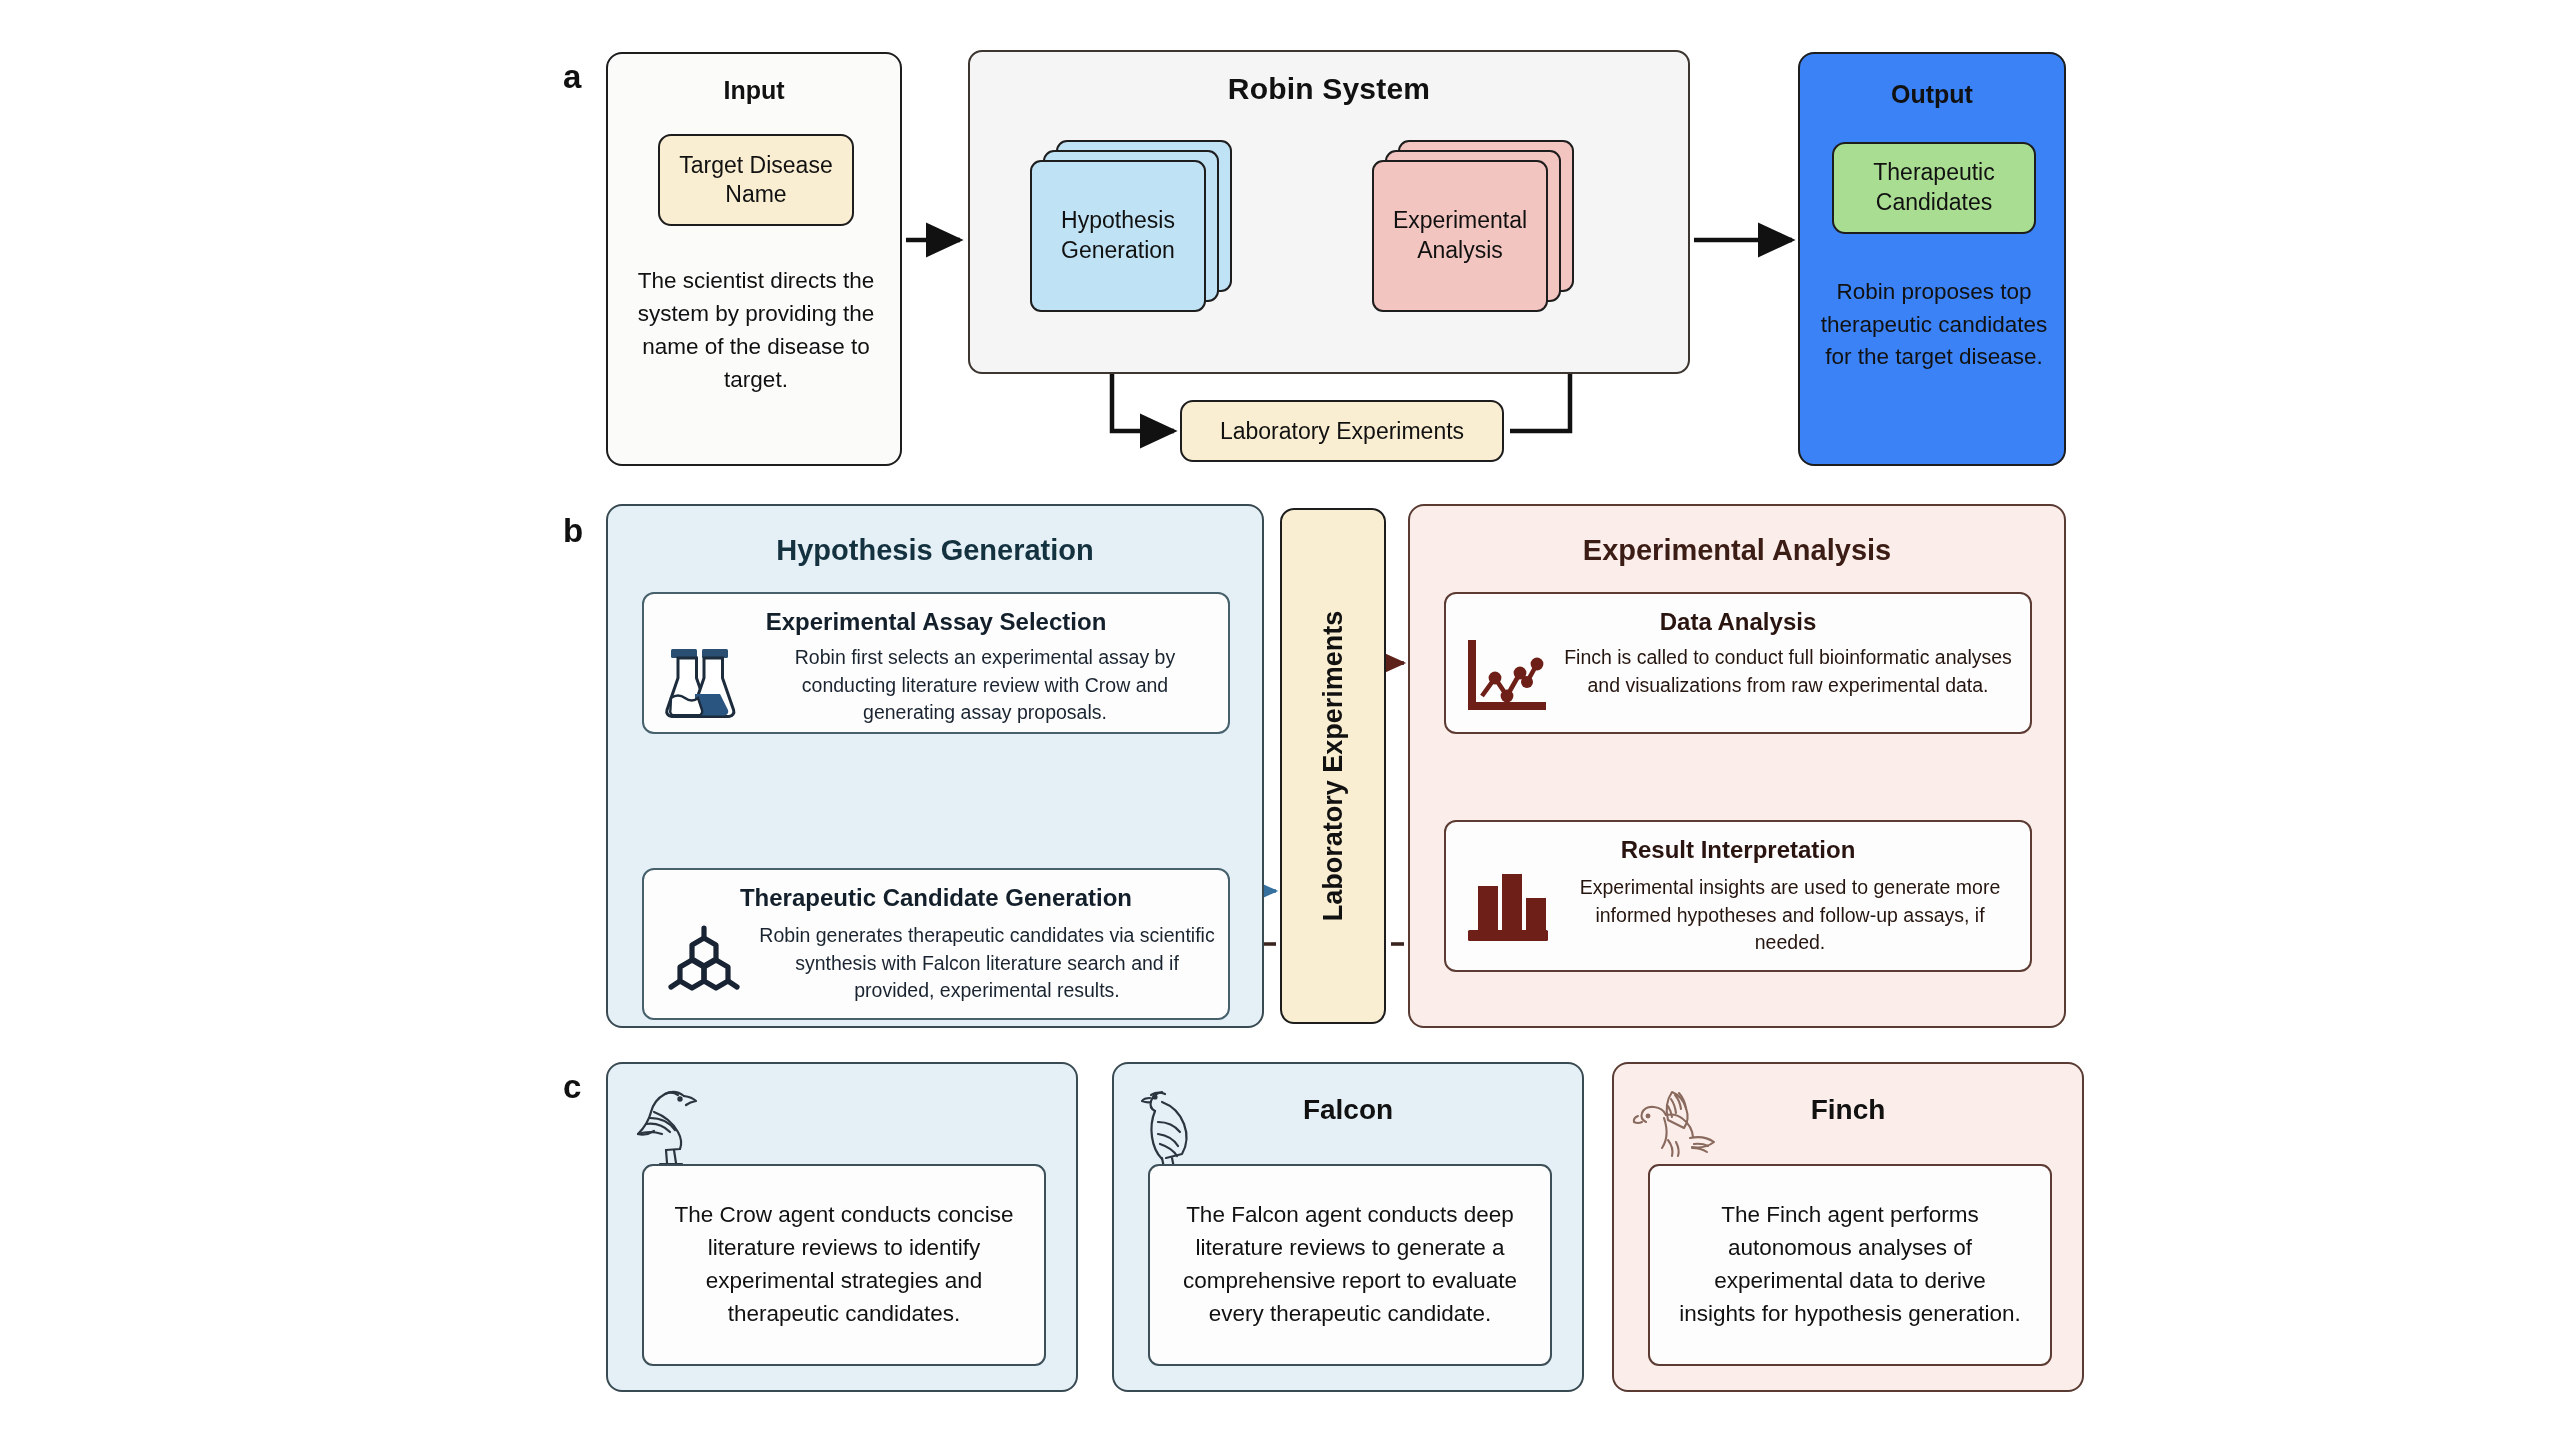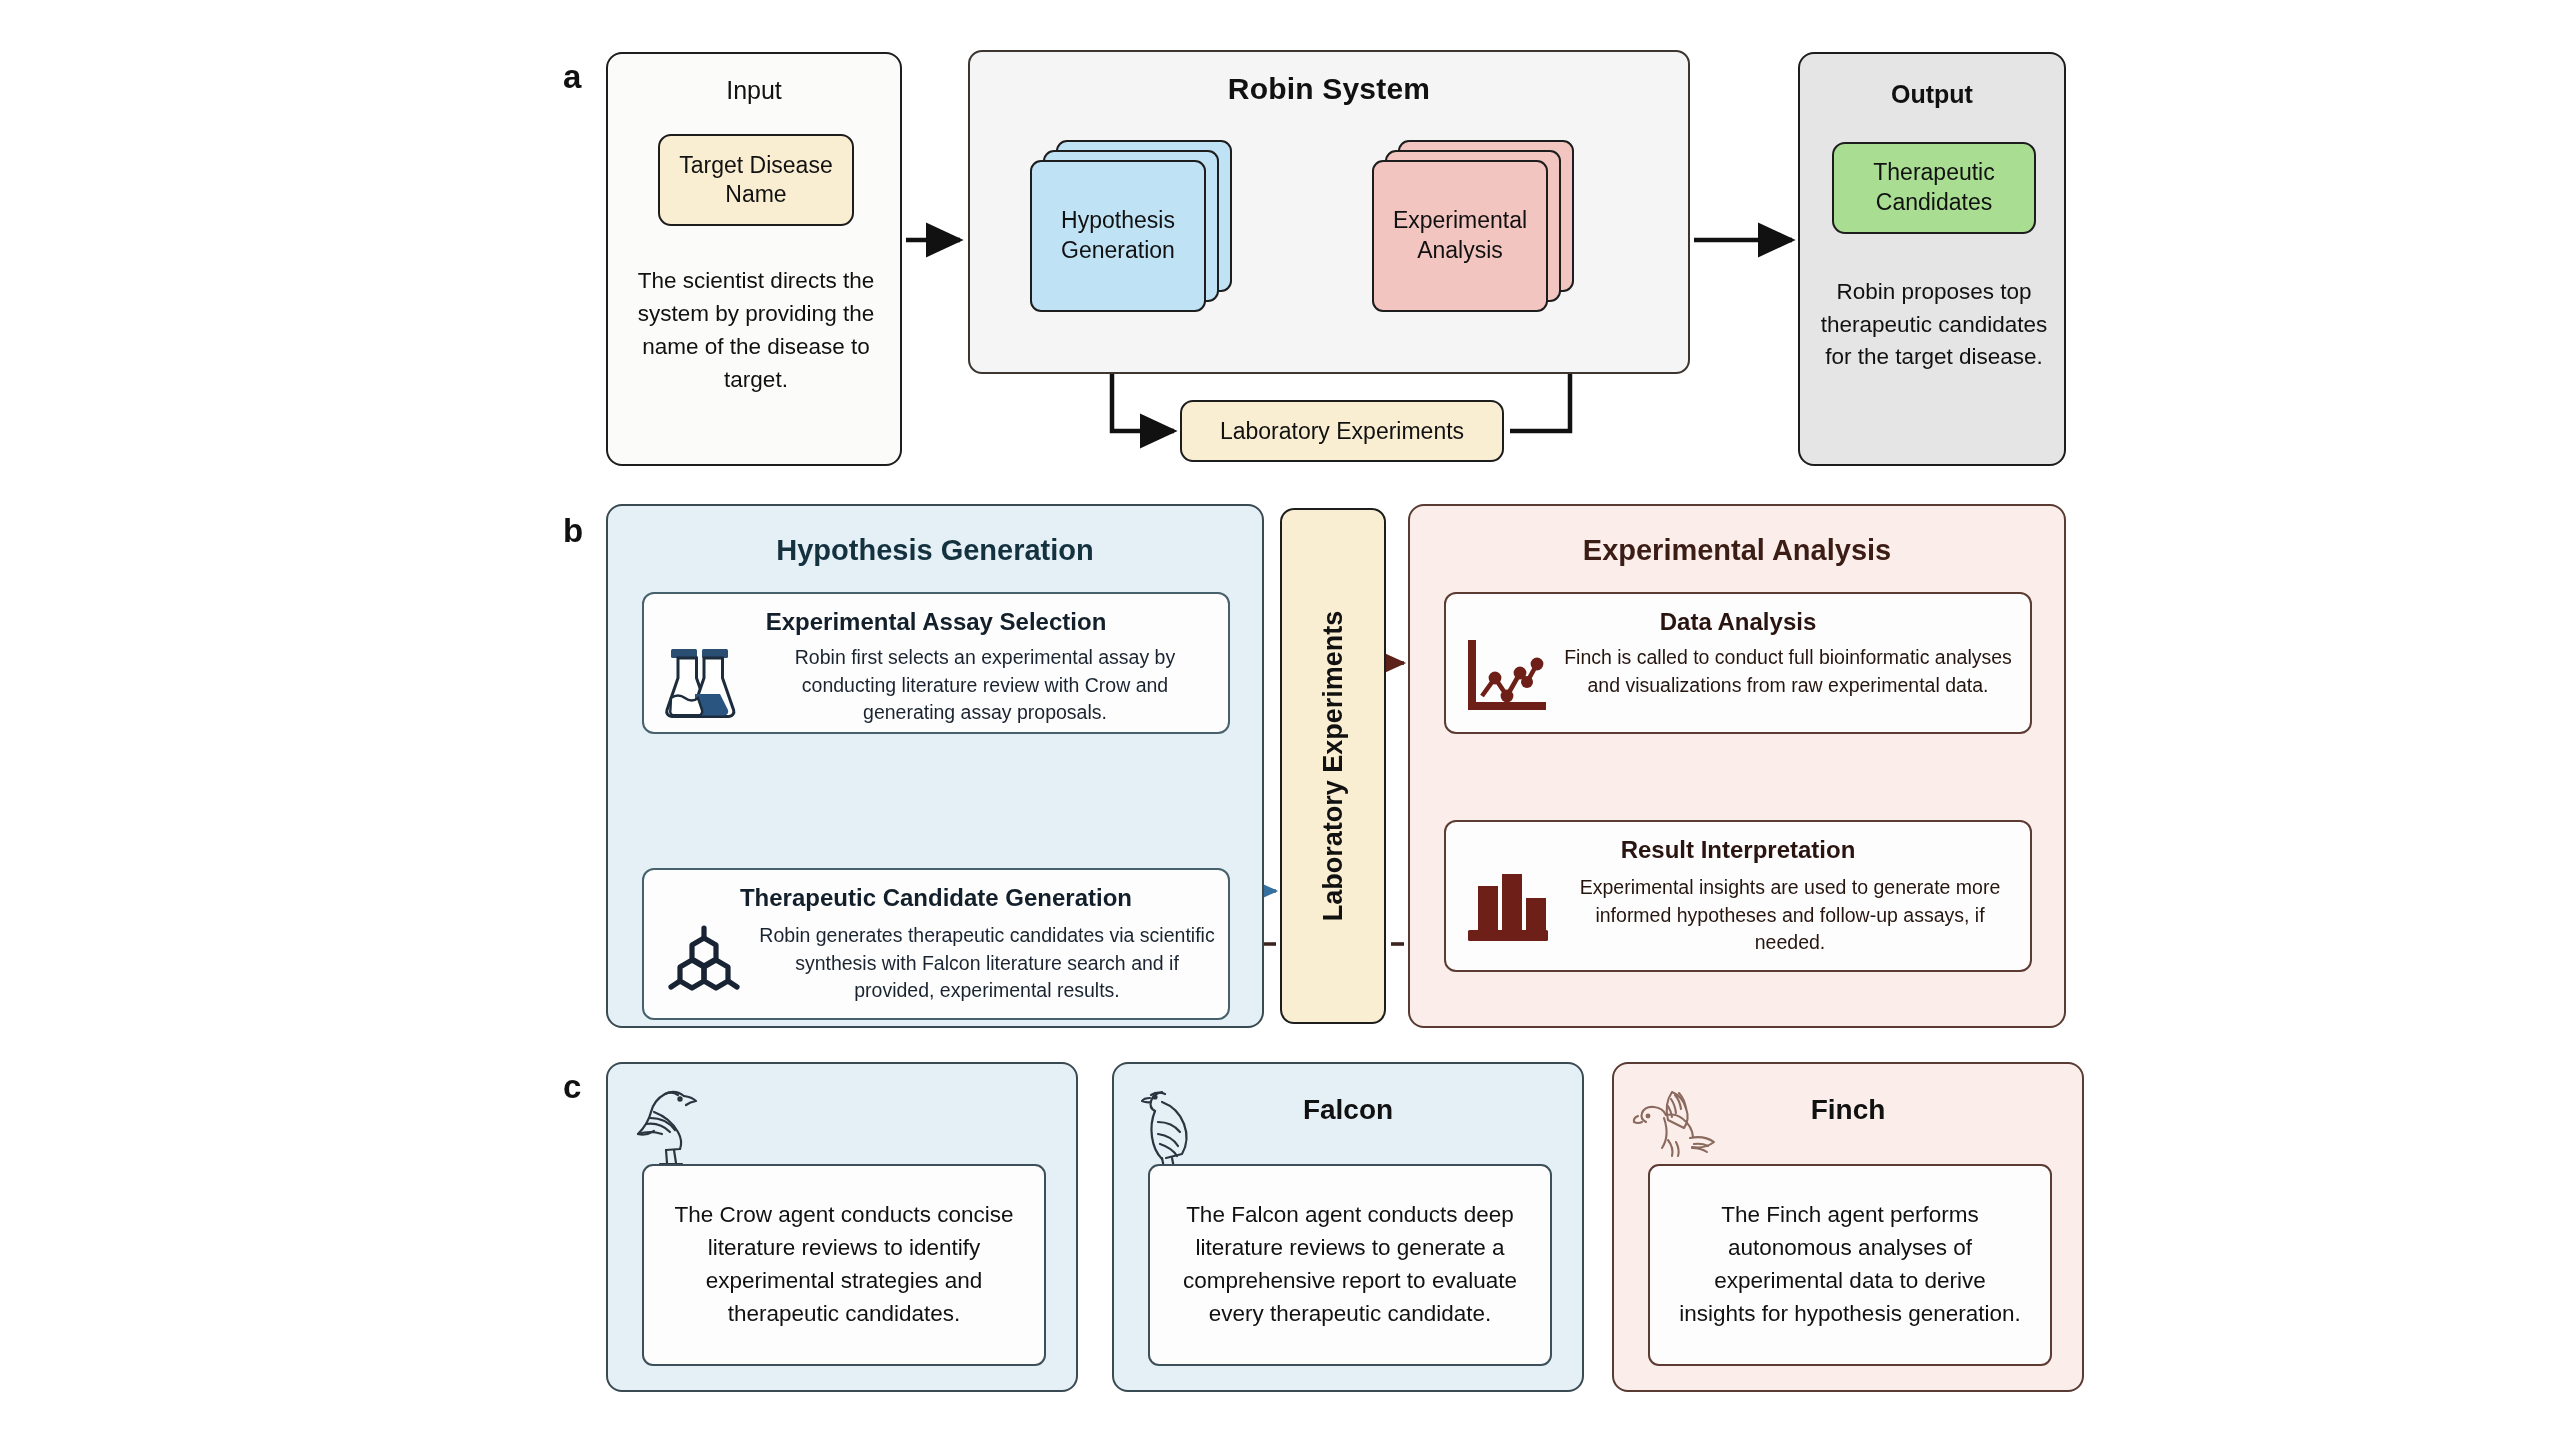--- a/index.html
+++ b/index.html
@@ -17,21 +17,21 @@
     font-family: "Liberation Sans", sans-serif;
   }
   .rbox { position: absolute; border-radius: 14px; }
 
   
   #a-input {
     left: 606px; top: 52px; width: 296px; height: 414px;
     background: #fbfbfa; border: 2.5px solid #1d1d1d; border-radius: 16px;
   }
   #a-input-title { position:absolute; left:0; top:22px; width:100%; text-align:center;
-    font-size:25px; font-weight:normal; color:#111; }
+    font-size:25px; font-weight:bold; color:#111; }
   #a-input-chip {
     left: 50px; top: 80px; width: 196px; height: 92px;
     background: #faeed2; border: 2.5px solid #1d1d1d; border-radius: 13px;
     display:flex; align-items:center; justify-content:center; text-align:center;
     font-size: 23px; color:#111; line-height:1.28; padding:5px 10px;
   }
   #a-input-desc {
     position:absolute; left:18px; top:210px; width:260px; text-align:center;
     font-size:22.5px; color:#111; line-height:1.47;
   }
@@ -57,21 +57,21 @@
 
   #a-lab {
     left: 1180px; top: 400px; width: 324px; height: 62px;
     background:#faeed2; border:2.5px solid #1d1d1d; border-radius:13px;
     display:flex; align-items:center; justify-content:center;
     font-size:23px; color:#111;
   }
 
   #a-output {
     left: 1798px; top: 52px; width: 268px; height: 414px;
-    background: #e5e5e5; border: 2.5px solid #1d1d1d; border-radius: 16px;
+    background: #3b82f6; border: 2.5px solid #1d1d1d; border-radius: 16px;
   }
   #a-output-title { position:absolute; left:0; top:26px; width:100%; text-align:center;
     font-size:25px; font-weight:bold; color:#111; }
   #a-output-chip {
     left: 32px; top: 88px; width: 204px; height: 92px;
     background: #a9dd92; border: 2.5px solid #1d1d1d; border-radius: 13px;
     display:flex; align-items:center; justify-content:center; text-align:center;
     font-size: 23px; color:#111; line-height:1.3;
   }
   #a-output-desc {

